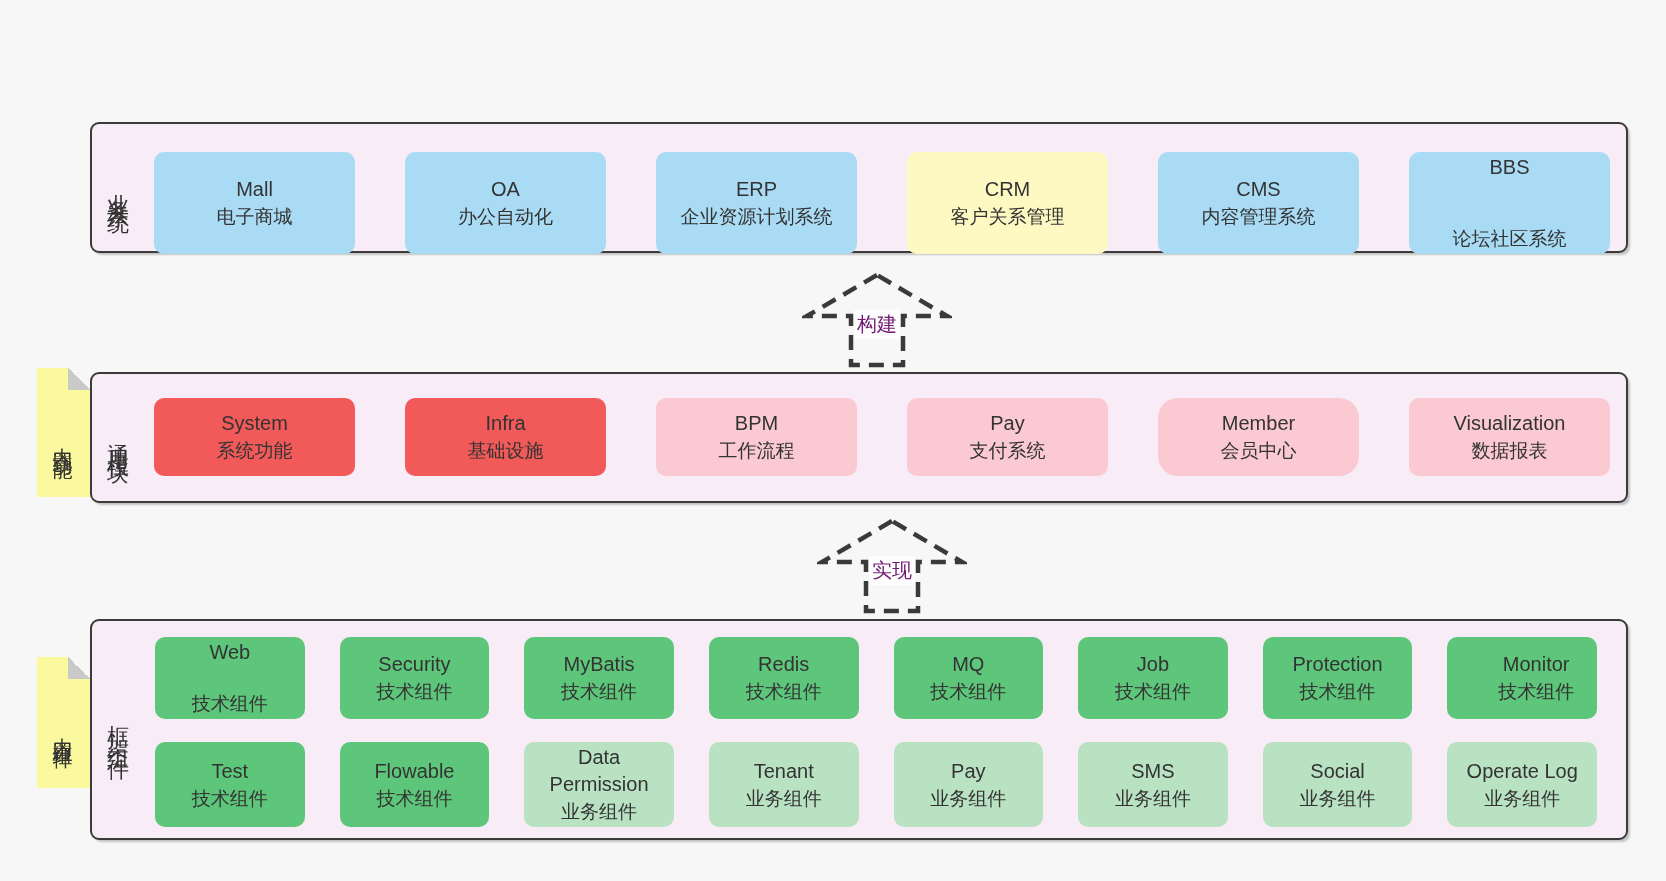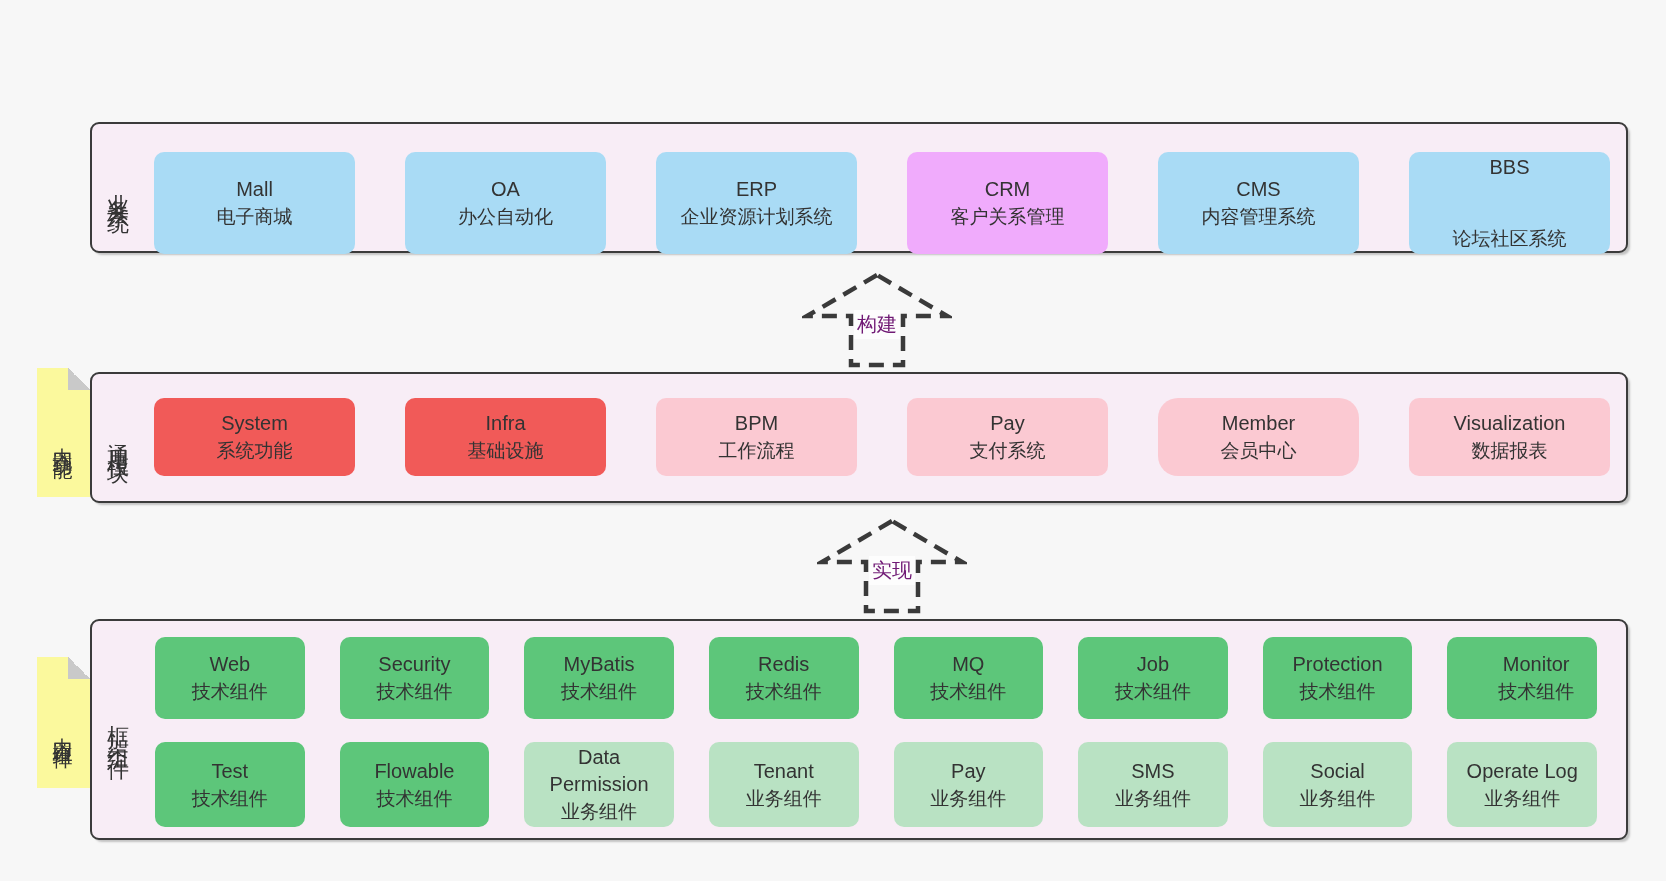--- a/index.html
+++ b/index.html
@@ -174,21 +174,21 @@
         <div class="zh">电子商城</div>
       </div>
       <div class="box v-blue" style="background: rgb(169, 219, 245);">
         <div class="en">OA</div>
         <div class="zh">办公自动化</div>
       </div>
       <div class="box v-blue" style="background: rgb(169, 219, 245);">
         <div class="en">ERP</div>
         <div class="zh">企业资源计划系统</div>
       </div>
-      <div class="box v-blue" style="background: #f0abfc;">
+      <div class="box v-blue" style="background: #fef9c3;">
         <div class="en">CRM</div>
         <div class="zh">客户关系管理</div>
       </div>
       <div class="box v-blue" style="background: rgb(169, 219, 245);">
         <div class="en">CMS</div>
         <div class="zh">内容管理系统</div>
       </div>
       <div class="box v-blue" style="background: rgb(169, 219, 245); gap: 44px;">
         <div class="en">BBS</div>
         <div class="zh">论坛社区系统</div>
@@ -223,21 +223,21 @@
         <div class="en">Visualization</div>
         <div class="zh">数据报表</div>
       </div>
     </div>
   </section>
 
   <section class="container" id="sec-components">
     <div class="vlabel">框架组件</div>
 
     <div class="grid grid8 row1">
-      <div class="box v-green" style="background: rgb(93, 198, 122);">
+      <div class="box v-green" style="background: rgb(93, 198, 122); justify-content: space-between;">
         <div class="en">Web</div>
         <div class="zh">技术组件</div>
       </div>
       <div class="box v-green" style="background: rgb(93, 198, 122);">
         <div class="en">Security</div>
         <div class="zh">技术组件</div>
       </div>
       <div class="box v-green" style="background: rgb(93, 198, 122);">
         <div class="en">MyBatis</div>
         <div class="zh">技术组件</div>

